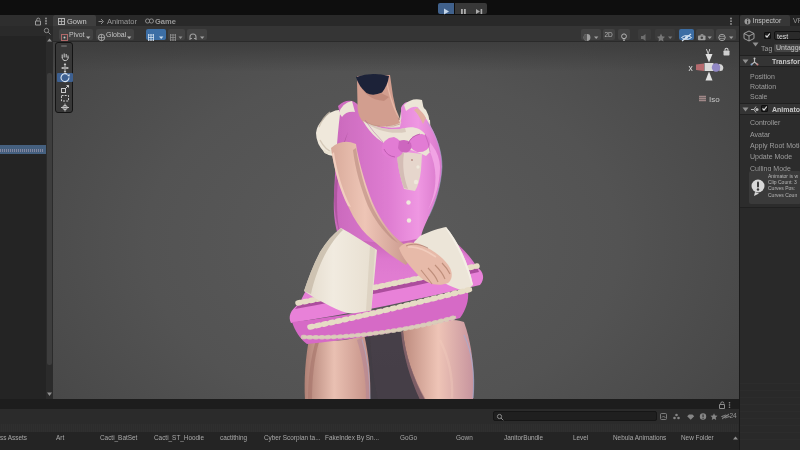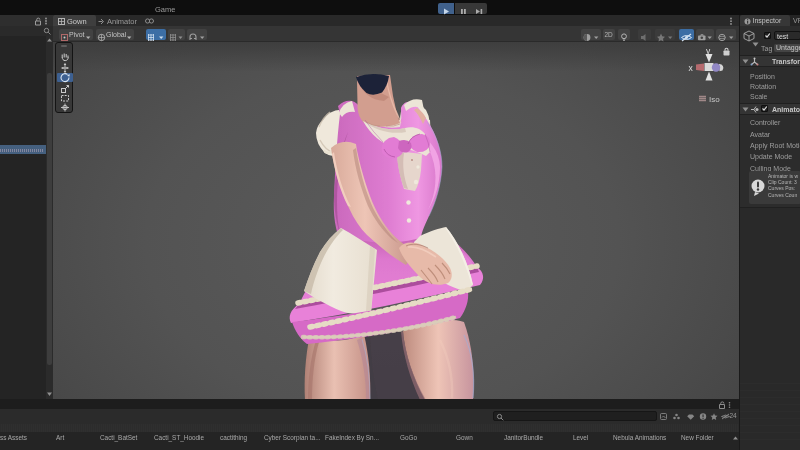--- a/index.html
+++ b/index.html
@@ -69,21 +69,21 @@
 </svg>
 <div class="abs txt" style="left:67px;top:17px;color:#cacaca;font-size:7.5px;">Gown</div>
 <svg class="abs" style="left:98px;top:17.5px;" width="8" height="7">
   <path d="M0.5,3.5 h4 M3,1 l2.5,2.5 L3,6" stroke="#8d8d8d" fill="none" stroke-width="1"></path>
 </svg>
 <div class="abs txt" style="left:107px;top:17px;color:#9a9a9a;font-size:7.5px;">Animator</div>
 <svg class="abs" style="left:145px;top:18px;" width="9" height="6">
   <circle cx="2.6" cy="3" r="2.1" stroke="#8d8d8d" fill="none" stroke-width="1"></circle>
   <circle cx="6.4" cy="3" r="2.1" stroke="#8d8d8d" fill="none" stroke-width="1"></circle>
 </svg>
-<div class="abs txt" style="left:155px;top:5px;color:#9a9a9a;font-size:7.5px;">Game</div>
+<div class="abs txt" style="left:155px;top:17px;color:#9a9a9a;font-size:7.5px;font-weight:bold;">Game</div>
 
 <svg class="abs" style="left:727px;top:16.5px;" width="8" height="9">
   <circle cx="4" cy="1.5" r="0.9" fill="#9a9a9a"></circle>
     <circle cx="4" cy="4.2" r="0.9" fill="#9a9a9a"></circle>
     <circle cx="4" cy="6.9" r="0.9" fill="#9a9a9a"></circle>
 </svg>
 
 <div class="abs" style="left:53px;top:26px;width:686px;height:16px;background:#353535;border-bottom:1px solid #2a2a2a;"></div>
 
 <div class="abs" style="left:59px;top:29px;width:34px;height:11px;background:#424242;border-radius:2px;">

